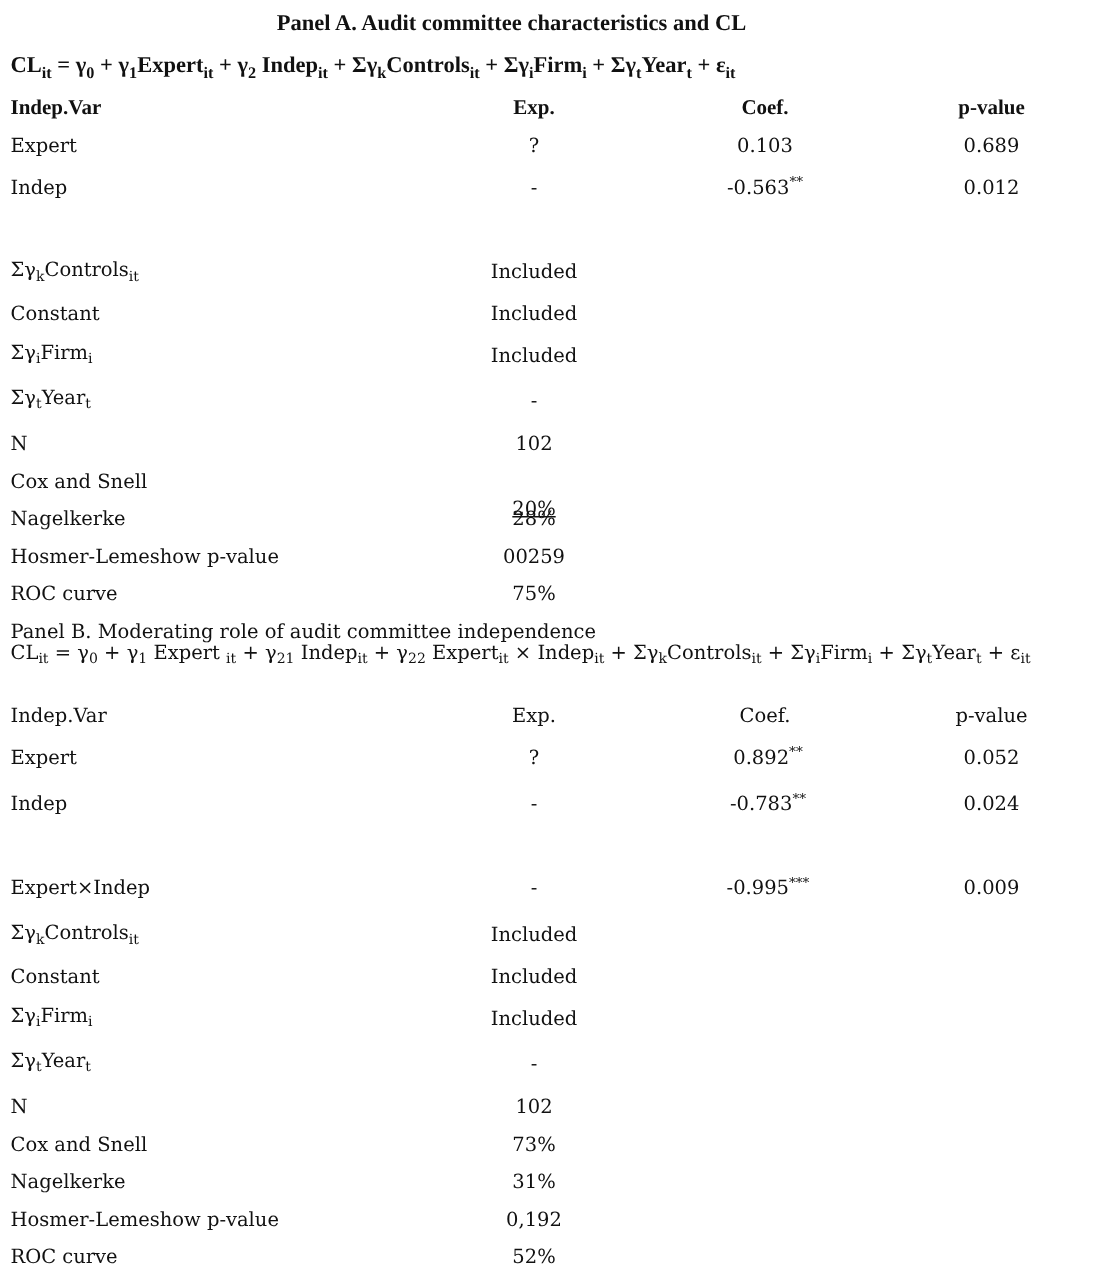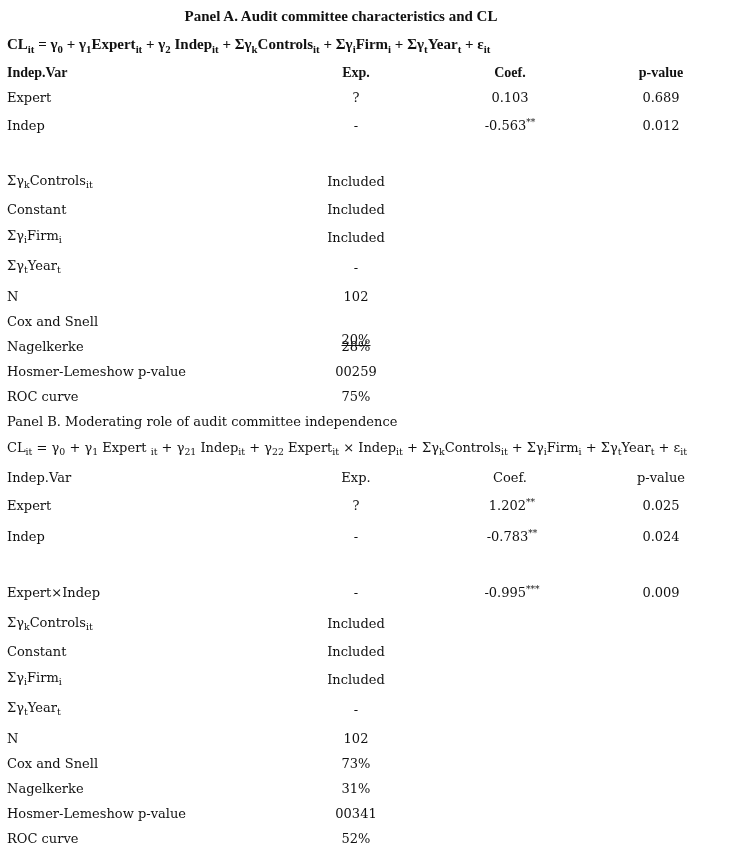--- a/index.html
+++ b/index.html
@@ -57,33 +57,33 @@
 <div class="ctr" style="top:332px; left:356px;text-decoration:underline;">20%</div>
 <div class="abs lab" style="top:339px;">Nagelkerke</div>
 <div class="ctr" style="top:339px; left:356px;">28%</div>
 <div class="abs lab" style="top:364px;">Hosmer-Lemeshow p-value</div>
 <div class="ctr" style="top:364px; left:356px;">00259</div>
 <div class="abs lab" style="top:389px;">ROC curve</div>
 <div class="ctr" style="top:389px; left:356px;">75%</div>
 
 <div class="abs lab" style="top:414px;">Panel B. Moderating role of audit committee independence</div>
 
-<div class="abs lab" style="top:440px;">
+<div class="abs lab" style="top:428px;">
   <span>CL</span><sub>it</sub><span> = </span><span>γ</span><sub>0</sub><span> + </span><span>γ</span><sub>1</sub>&nbsp;<span>Expert</span>&nbsp;<sub>it</sub><span> + </span><span>γ</span><sub>21</sub>&nbsp;<span>Indep</span><sub>it</sub><span> + </span><span>γ</span><sub>22</sub>&nbsp;<span>Expert</span><sub>it</sub><span> × </span><span>Indep</span><sub>it</sub><span> + </span><span>Σ</span><span>γ</span><sub>k</sub><span>Controls</span><sub>it</sub><span> + </span><span>Σ</span><span>γ</span><sub>i</sub><span>Firm</span><sub>i</sub><span> + </span><span>Σ</span><span>γ</span><sub>t</sub><span>Year</span><sub>t</sub><span> + </span><span>ε</span><sub>it</sub>
 </div>
 
 <div class="abs lab" style="top:470px;">Indep.Var</div>
 <div class="ctr" style="top:470px; left:356px;">Exp.</div>
 <div class="ctr" style="top:470px; left:510px;">Coef.</div>
 <div class="ctr" style="top:470px; left:661px;">p-value</div>
 
 <div class="abs lab" style="top:498px;">Expert</div>
 <div class="ctr" style="top:498px; left:356px;">?</div>
-<div class="ctr" style="top:498px; left:512px;"><span>1.202</span><sup>**</sup></div>
-<div class="ctr" style="top:498px; left:661px;">0.025</div>
+<div class="ctr" style="top:498px; left:512px;"><span>0.892</span><sup>**</sup></div>
+<div class="ctr" style="top:498px; left:661px;">0.052</div>
 
 <div class="abs lab" style="top:529px;">Indep</div>
 <div class="ctr" style="top:529px; left:356px;">-</div>
 <div class="ctr" style="top:529px; left:512px;"><span>-0.783</span><sup>**</sup></div>
 <div class="ctr" style="top:529px; left:661px;">0.024</div>
 
 <div class="abs lab" style="top:585px;">Expert×Indep</div>
 <div class="ctr" style="top:585px; left:356px;">-</div>
 <div class="ctr" style="top:585px; left:512px;"><span>-0.995</span><sup>***</sup></div>
 <div class="ctr" style="top:585px; left:661px;text-align:center;">0.009</div>
@@ -100,15 +100,15 @@
 <div class="abs lab" style="top:700px;"><span>Σ</span><span>γ</span><sub>t</sub><span>Year</span><sub>t</sub></div>
 <div class="ctr" style="top:702px; left:356px;">-</div>
 
 <div class="abs lab" style="top:731px;">N</div>
 <div class="ctr" style="top:731px; left:356px;">102</div>
 <div class="abs lab" style="top:756px;">Cox and Snell</div>
 <div class="ctr" style="top:756px; left:356px;">73%</div>
 <div class="abs lab" style="top:781px;">Nagelkerke</div>
 <div class="ctr" style="top:781px; left:356px;">31%</div>
 <div class="abs lab" style="top:806px;">Hosmer-Lemeshow p-value</div>
-<div class="ctr" style="top:806px; left:356px;">00341</div>
+<div class="ctr" style="top:806px; left:356px;">0,192</div>
 <div class="abs lab" style="top:831px;">ROC curve</div>
 <div class="ctr" style="top:831px; left:356px;">52%</div>
 
 </body></html>

